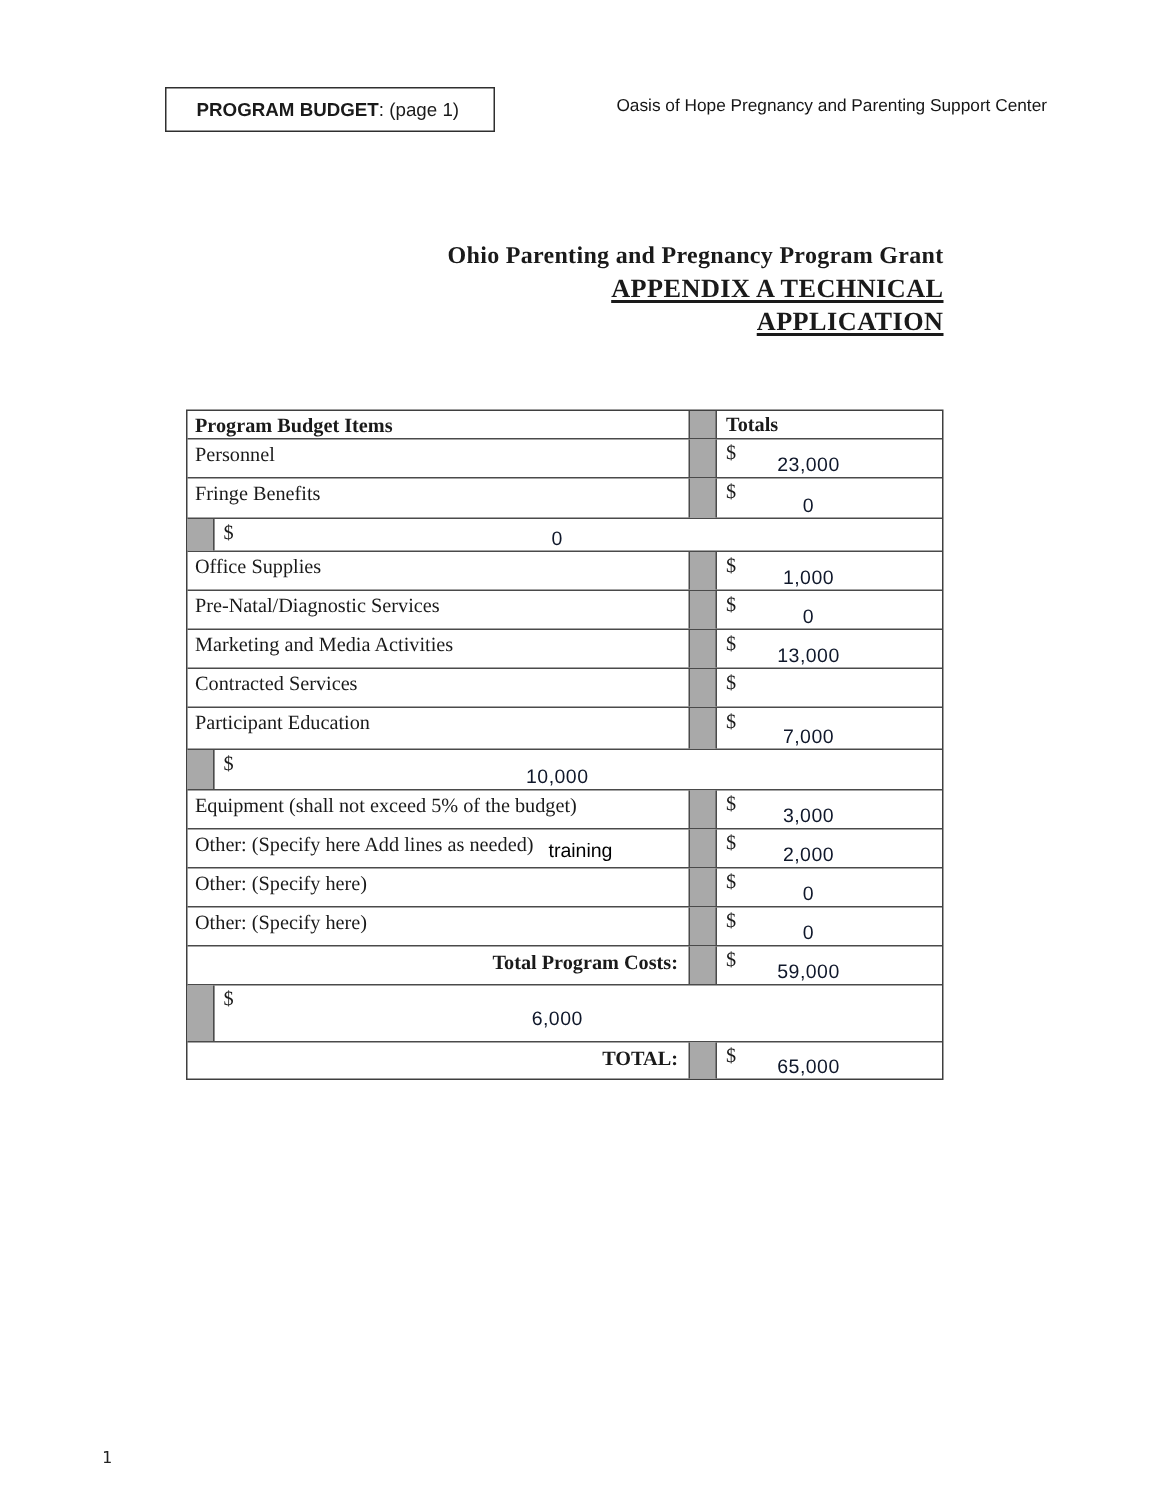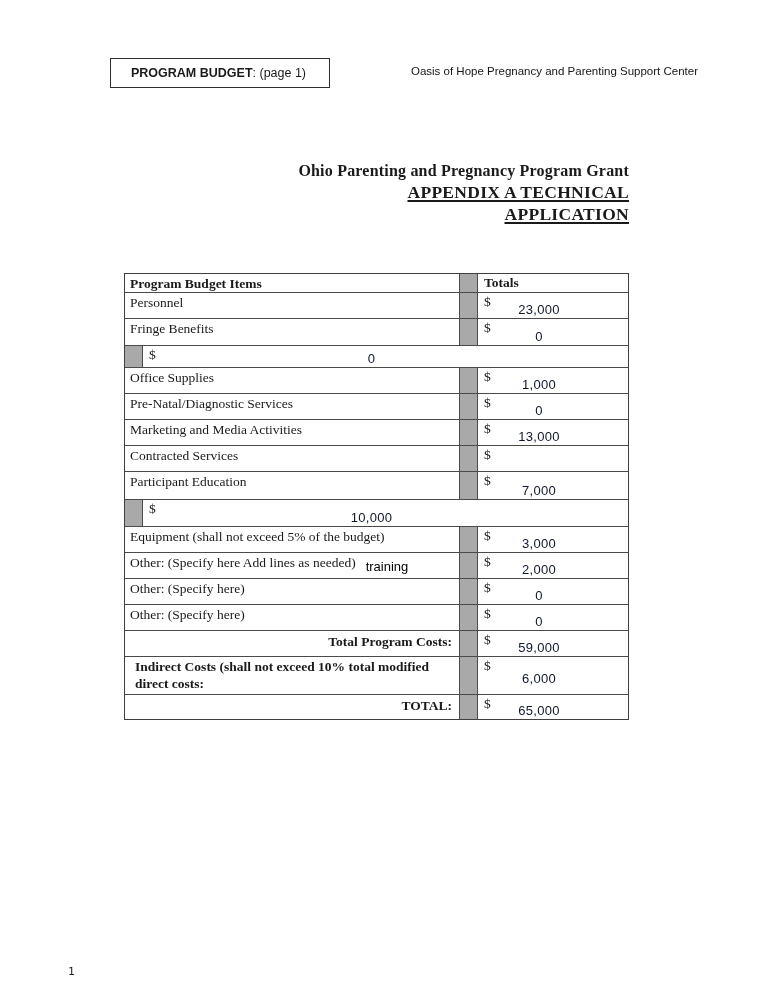--- a/index.html
+++ b/index.html
@@ -254,21 +254,20 @@
   <div class="trow" style="height:26px">
     <div class="c-label lbl-right">Total Program Costs:</div>
     <div class="c-gray"></div>
     <div class="c-total">
       <span class="dollar">$</span>
       <div class="val">59,000</div>
     </div>
   </div>
 
   <div class="trow" style="height:38px">
-    <div class="c-label lbl-indirect">Indirect Costs (shall not exceed 10% total modified direct costs:</div>
     <div class="c-gray"></div>
     <div class="c-total">
       <span class="dollar">$</span>
       <div class="val v-mid">6,000</div>
     </div>
   </div>
 
   <div class="trow" style="height:24px">
     <div class="c-label lbl-right">TOTAL:</div>
     <div class="c-gray"></div>

